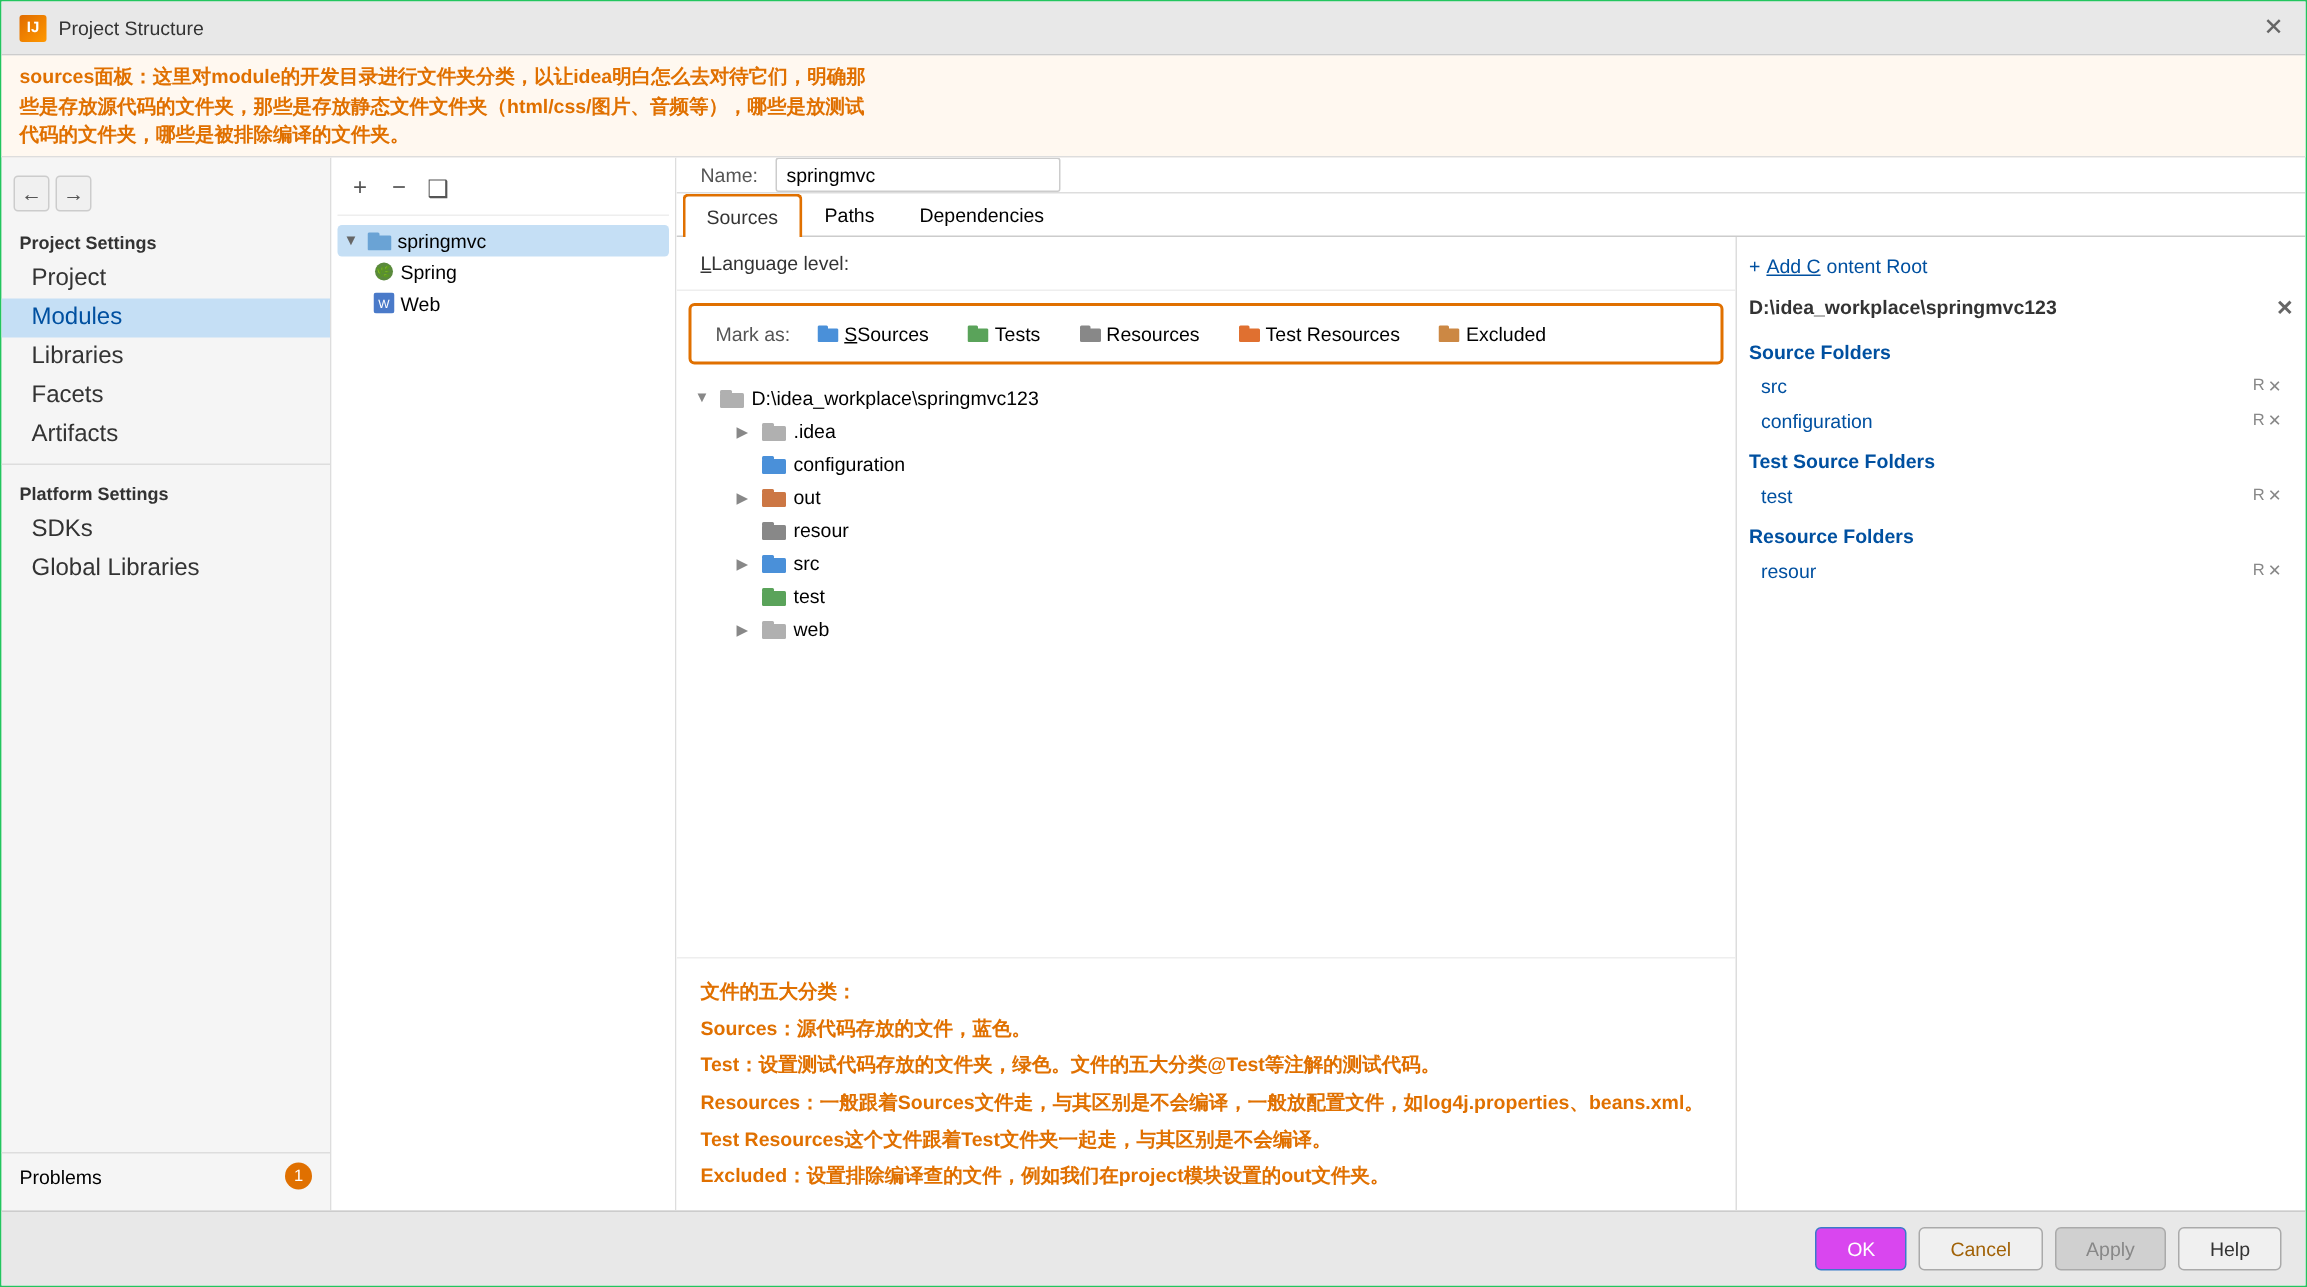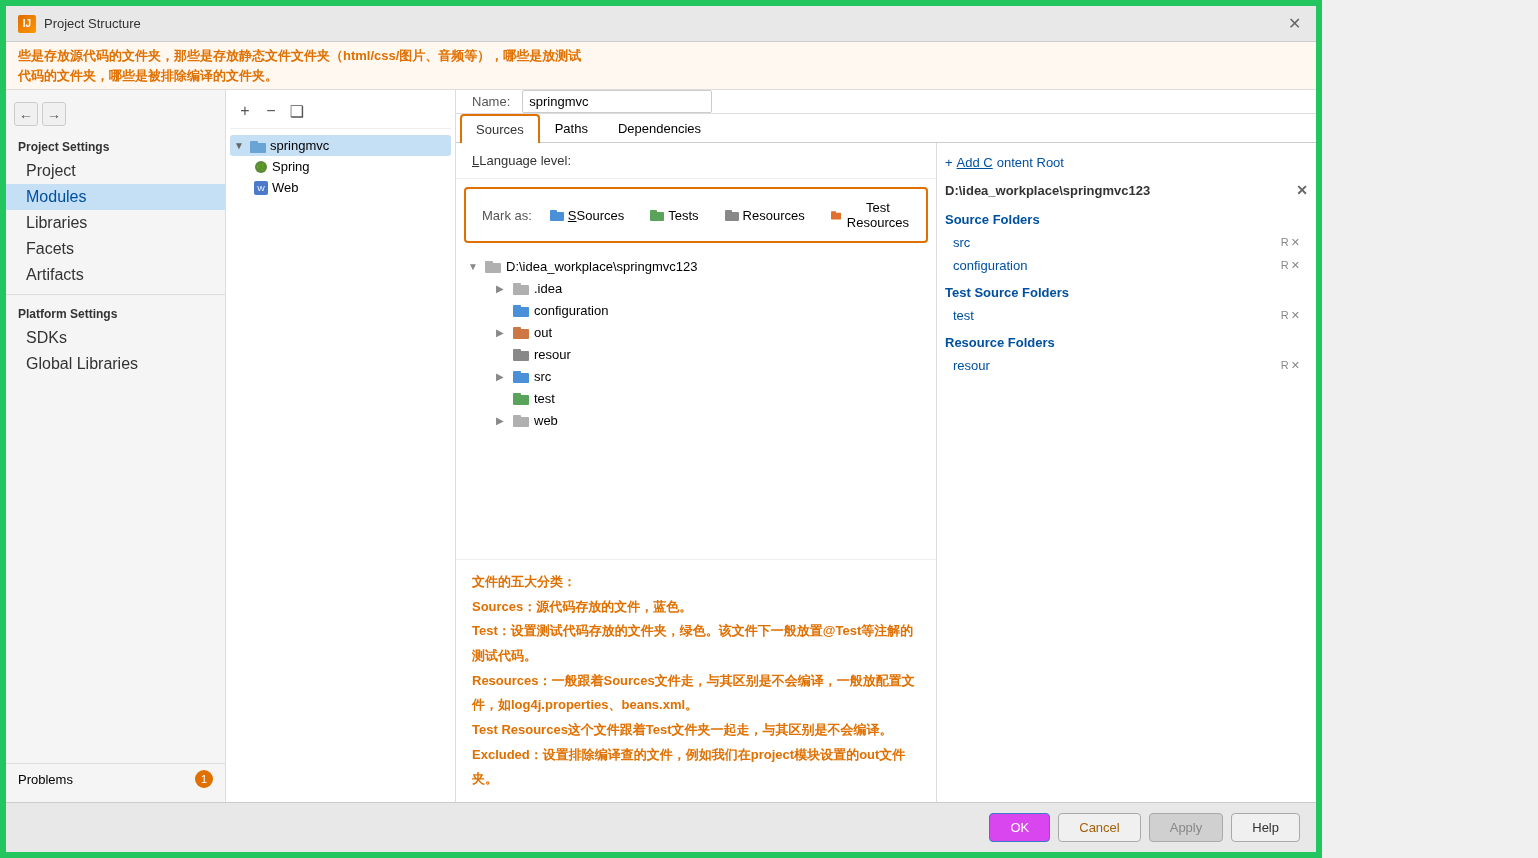--- a/index.html
+++ b/index.html
@@ -1,22 +1,22 @@
 <!DOCTYPE html>
 <html><head>
   <meta charset="utf-8">
   <style>
     * { box-sizing: border-box; margin: 0; padding: 0; }
     body { font-family: 'Segoe UI', Arial, sans-serif; font-size: 13px; background: #f0f0f0; }
     
     .window {
-      width: 1322px;
+      width: 1538px;
       height: 858px;
       background: #f5f5f5;
-      border: 6px solid #22c55e;
+      border: 1px solid #22c55e;
       display: flex;
       flex-direction: column;
       position: relative;
     }
     
     .title-bar {
       background: #e8e8e8;
       border-bottom: 1px solid #ccc;
       padding: 6px 12px;
       display: flex;
@@ -464,20 +464,21 @@
 
   <div class="title-bar">
     <div class="title-bar-left">
       <div class="app-icon">IJ</div>
       <span class="title-text">Project Structure</span>
     </div>
     <div class="close-btn">✕</div>
   </div>
 
   <div class="annotation-bar">
+    <div>sources面板：这里对module的开发目录进行文件夹分类，以让idea明白怎么去对待它们，明确那</div>
     <div>些是存放源代码的文件夹，那些是存放静态文件文件夹（html/css/图片、音频等），哪些是放测试</div>
     <div>代码的文件夹，哪些是被排除编译的文件夹。</div>
   </div>
 
   <div class="main-content">
 
     <div class="sidebar">
       <div class="nav-controls">
         <button class="nav-btn">←</button>
         <button class="nav-btn">→</button>
@@ -715,21 +716,21 @@
                   <rect x="0" y="1" width="8" height="3" rx="1" fill="#b0b0b0"></rect>
                 </svg>
               </span>
               <span>web</span>
             </div>
           </div>
 
           <div class="annotation-text">
             <div>文件的五大分类：</div>
             <div>Sources：源代码存放的文件，蓝色。</div>
-            <div>Test：设置测试代码存放的文件夹，绿色。该文件下一般放置@Test等注解的测试代码。</div>
+            <div>Test：设置测试代码存放的文件夹，绿色。文件的五大分类@Test等注解的测试代码。</div>
             <div>Resources：一般跟着Sources文件走，与其区别是不会编译，一般放配置文件，如log4j.properties、beans.xml。</div>
             <div>Test Resources这个文件跟着Test文件夹一起走，与其区别是不会编译。</div>
             <div>Excluded：设置排除编译查的文件，例如我们在project模块设置的out文件夹。</div>
           </div>
         </div>
 
         <div class="right-panel">
           <div class="add-content-root">
             <span>+</span>
             <span style="text-decoration:underline;">Add C</span>

